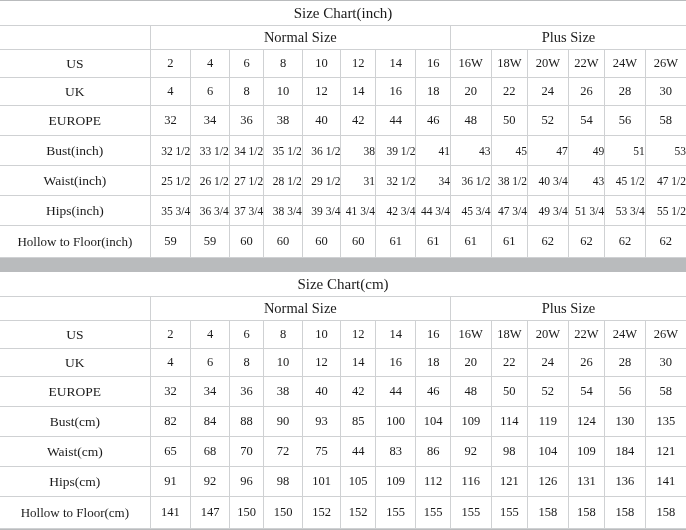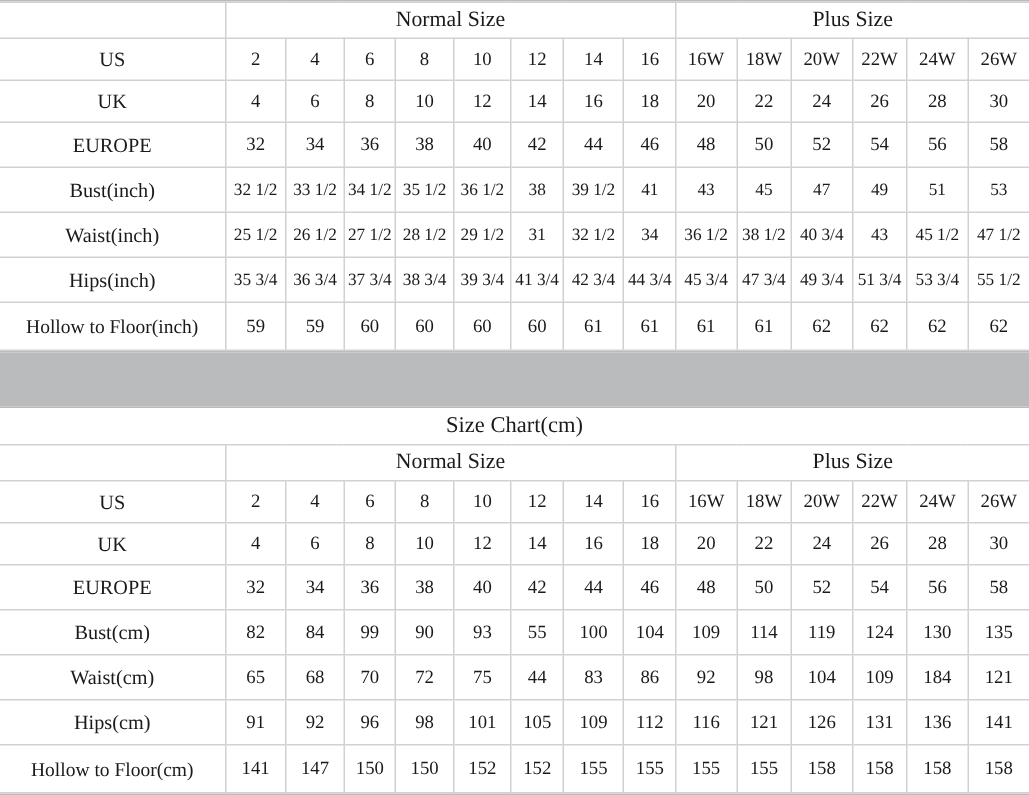--- a/index.html
+++ b/index.html
@@ -60,20 +60,21 @@
     border-left: none !important;
   }
   .row-label.wide {
     font-size: 13px;
   }
   .data-cell {
     font-size: 12.5px;
   }
   .data-cell.small {
     font-size: 11.5px;
+    text-align: right;
   }
   td.last-col {
     border-right: none !important;
   }
   .r-normal { height: 28px; }
   .r-tall { height: 30px; }
   .r-bottom { height: 32px; }
 </style>
 </head>
 <body>
@@ -93,20 +94,23 @@
           <col style="width:40px">
           <col style="width:34px">
         <col style="width:40px">
           <col style="width:36px">
           <col style="width:40px">
           <col style="width:36px">
         <col style="width:40px">
           <col style="width:40px">
       </colgroup>
       <tbody>
+        <tr>
+          <td class="title-cell last-col" colspan="15">Size Chart(inch)</td>
+        </tr>
         <tr>
           <td class="blank-cell"></td>
           <td class="group-cell" colspan="8">Normal Size</td>
           <td class="group-cell last-col" colspan="6">Plus Size</td>
         </tr>
         <tr class="r-normal">
           <td class="row-label">US</td>
           <td class="data-cell">2</td>
           <td class="data-cell">4</td>
           <td class="data-cell">6</td>
@@ -304,24 +308,24 @@
           <td class="data-cell">50</td>
           <td class="data-cell">52</td>
           <td class="data-cell">54</td>
           <td class="data-cell">56</td>
           <td class="data-cell last-col">58</td>
         </tr>
         <tr class="r-tall">
           <td class="row-label">Bust(cm)</td>
           <td class="data-cell">82</td>
           <td class="data-cell">84</td>
-          <td class="data-cell">99</td>
+          <td class="data-cell">88</td>
           <td class="data-cell">90</td>
           <td class="data-cell">93</td>
-          <td class="data-cell">55</td>
+          <td class="data-cell">85</td>
           <td class="data-cell">100</td>
           <td class="data-cell">104</td>
           <td class="data-cell">109</td>
           <td class="data-cell">114</td>
           <td class="data-cell">119</td>
           <td class="data-cell">124</td>
           <td class="data-cell">130</td>
           <td class="data-cell last-col">135</td>
         </tr>
         <tr class="r-tall">

